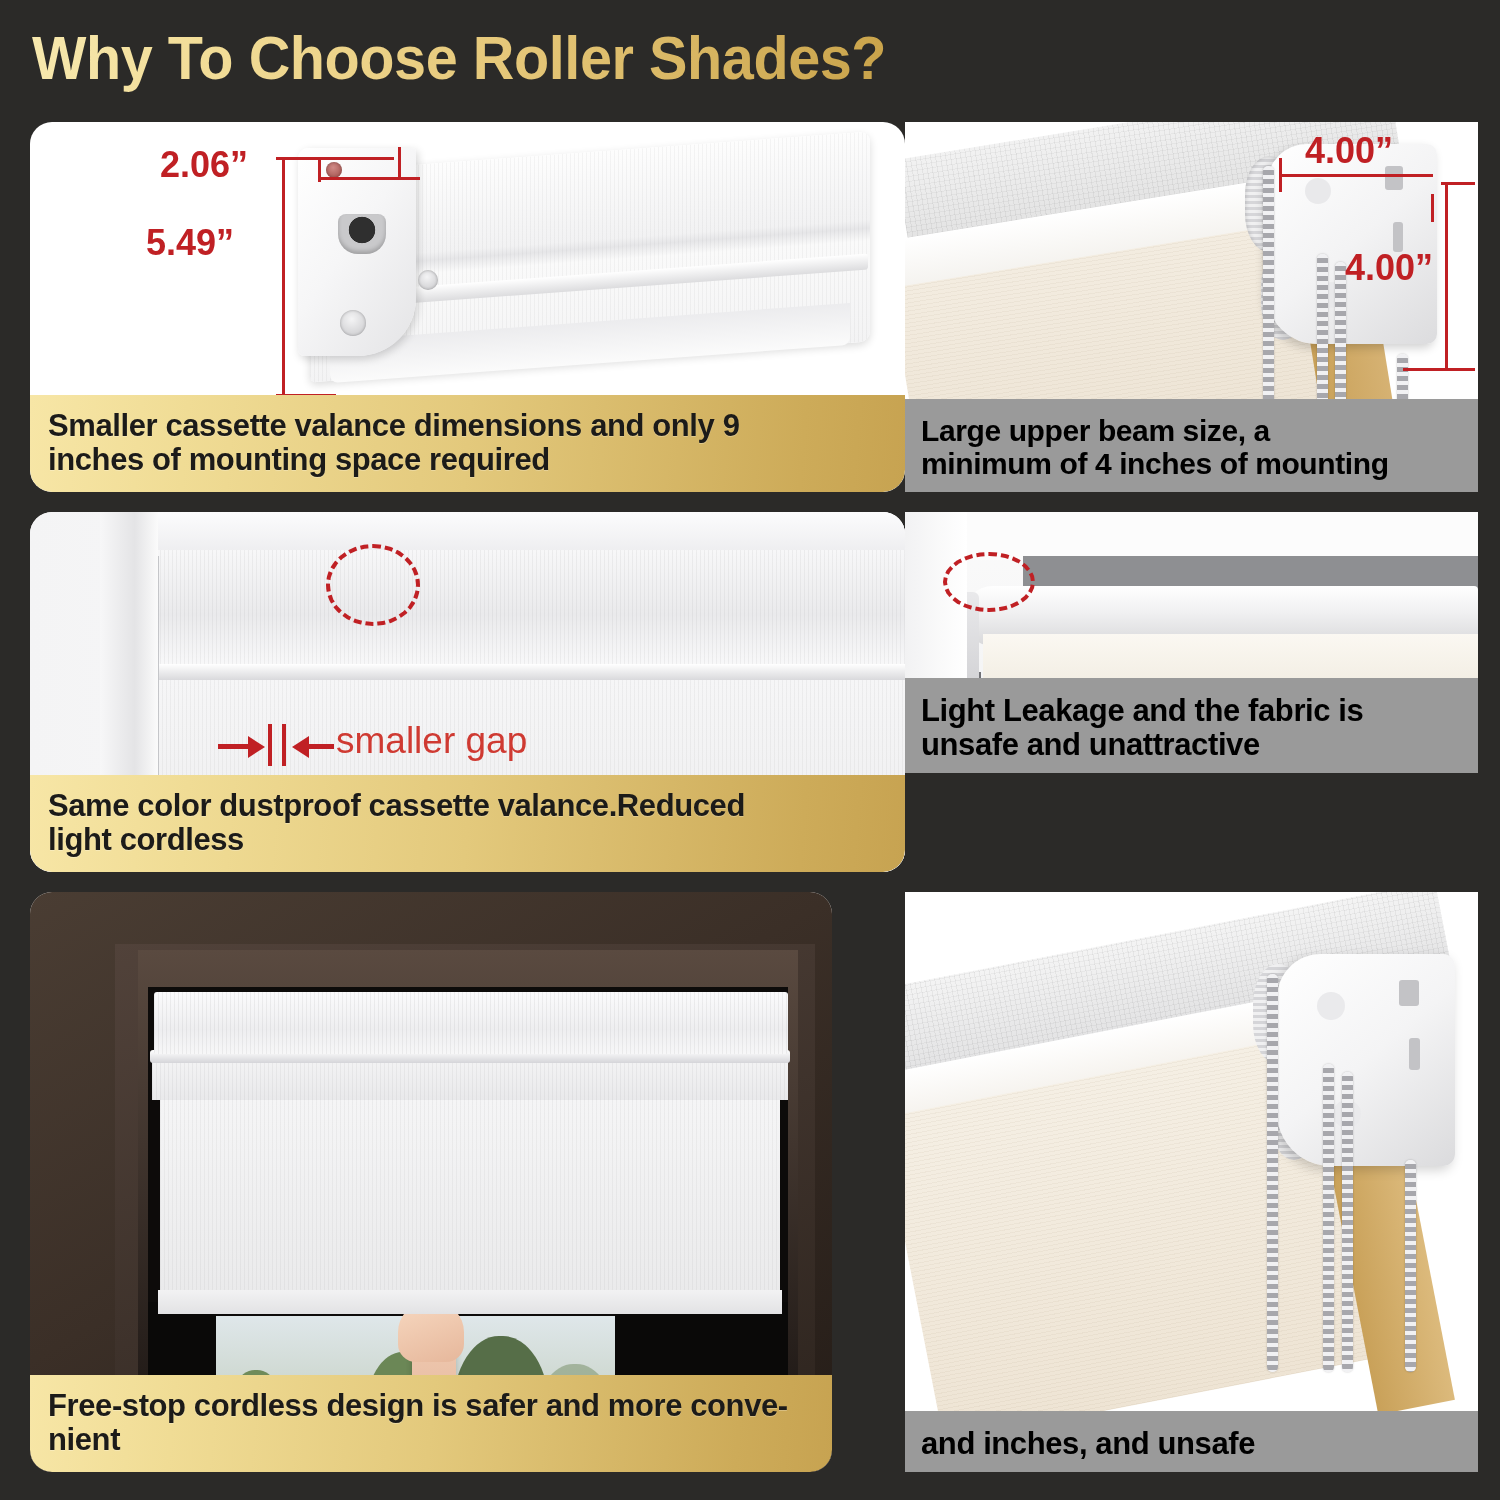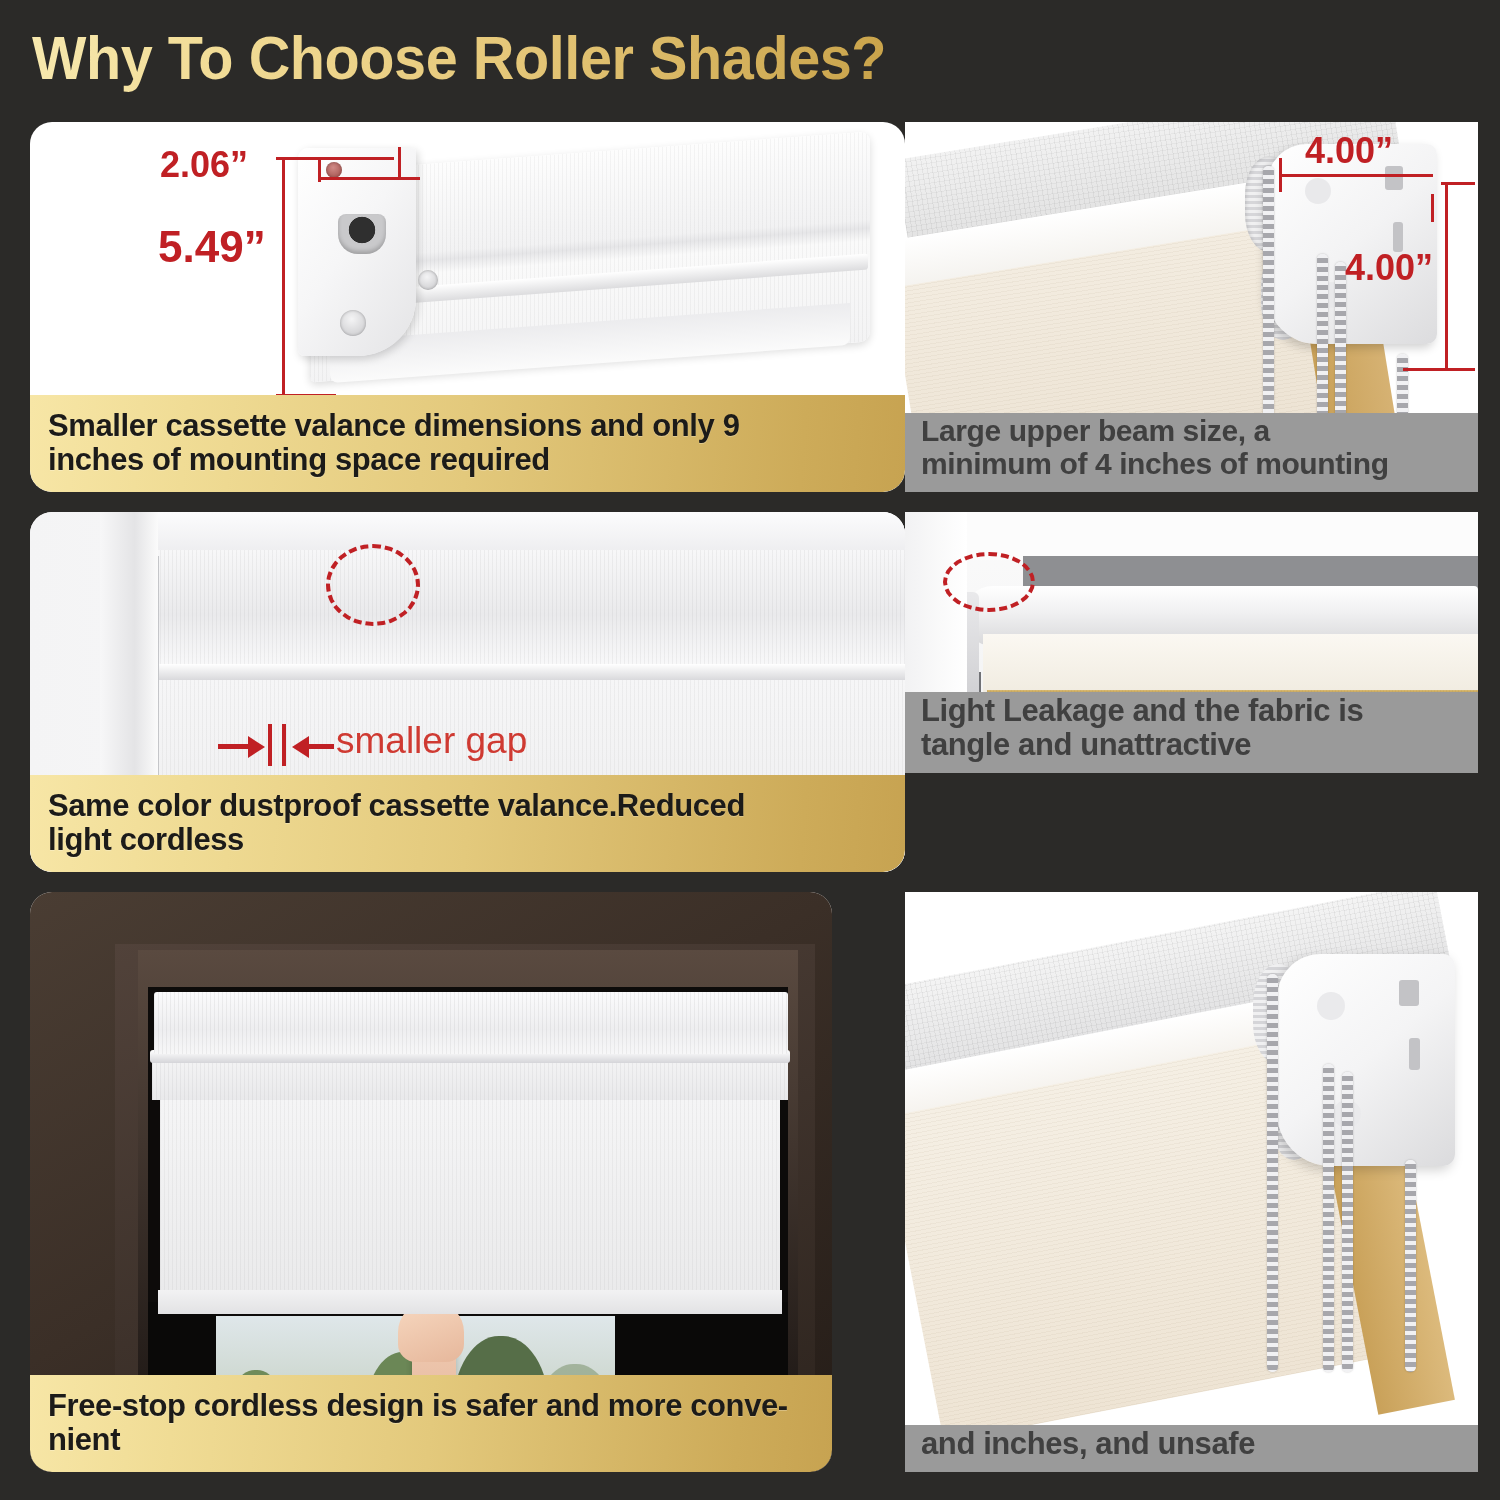--- a/index.html
+++ b/index.html
@@ -44,22 +44,22 @@
     background:linear-gradient(95deg,#f7e6a6 0%,#f0dc95 18%,#e3c97c 50%,#cdab59 88%,#c7a351 100%);
     color:#1c1b19;
     border-bottom-left-radius:22px;border-bottom-right-radius:22px;
     padding:14px 18px 16px 18px;
     font-weight:bold;font-size:31px;line-height:1.08;
     letter-spacing:-0.4px;
     text-shadow:0 1px 0 rgba(255,255,255,.25);
   }
   .cap.gray{
     background:#9a9a9a;
-    color:#404040;
-    padding:2px 16px 12px 16px;
+    color:#000000;
+    padding:16px 16px 12px 16px;
     font-weight:bold;font-size:31px;line-height:1.08;
     letter-spacing:-0.4px;
   }
   .cap.gray.tall{font-size:30px;}
   .cap span{display:block;}
 
   
   .dim{position:absolute;color:#c02024;font-weight:bold;white-space:nowrap;}
   .annot{position:absolute;color:#cf3a32;white-space:nowrap;font-weight:normal;}
   .rline{position:absolute;background:#c02024;}
@@ -345,21 +345,21 @@
       <div class="v1-screw a"></div>
       <div class="v1-screw b"></div>
       <div class="v1-screw c"></div>
 
       <div class="rline" style="left:252px;top:35px;width:3px;height:240px;"></div>
       <div class="rline" style="left:246px;top:35px;width:118px;height:3px;"></div>
       <div class="rline" style="left:246px;top:272px;width:60px;height:3px;"></div>
       <div class="rline" style="left:288px;top:38px;width:3px;height:22px;"></div>
       <div class="rline" style="left:288px;top:55px;width:102px;height:3px;"></div>
       <div class="rline" style="left:368px;top:25px;width:3px;height:32px;"></div>
-      <div class="dim" style="left:128px;top:100px;font-size:44px;">5.49”</div>
+      <div class="dim" style="left:116px;top:100px;font-size:36px;">5.49”</div>
       <div class="dim" style="left:130px;top:22px;font-size:36px;">2.06”</div>
     </div>
     <div class="cap gold">
       <span>Smaller cassette valance dimensions and only 9</span>
       <span>inches of mounting space required</span>
     </div>
   </div>
 
   <div class="panel right p-tr">
     <div class="art">
@@ -436,21 +436,21 @@
       <div class="rline" style="left:20px;top:222px;width:32px;height:5px;"></div>
       <div style="position:absolute;left:48px;top:214px;width:0;height:0;border-left:17px solid #c02024;border-top:11px solid transparent;border-bottom:11px solid transparent;"></div>
       <div class="rline" style="left:68px;top:204px;width:4px;height:40px;"></div>
       <div class="rline" style="left:84px;top:204px;width:4px;height:40px;"></div>
       <div style="position:absolute;left:94px;top:214px;width:0;height:0;border-right:17px solid #c02024;border-top:11px solid transparent;border-bottom:11px solid transparent;"></div>
       <div class="rline" style="left:110px;top:222px;width:26px;height:5px;"></div>
       <div class="annot" style="left:138px;top:198px;font-size:37px;">Large gap</div>
     </div>
     <div class="cap gray">
       <span>Light Leakage and the fabric is</span>
-      <span>tangle and unattractive</span>
+      <span>unsafe and unattractive</span>
     </div>
   </div>
 
   <div class="panel left p-bl">
     <div class="art">
       <div class="ph-bg"></div>
       <div class="ph-wall"></div>
       <div class="ph-recess"></div>
       <div class="ph-inner"></div>
       <div class="ph-glass">

